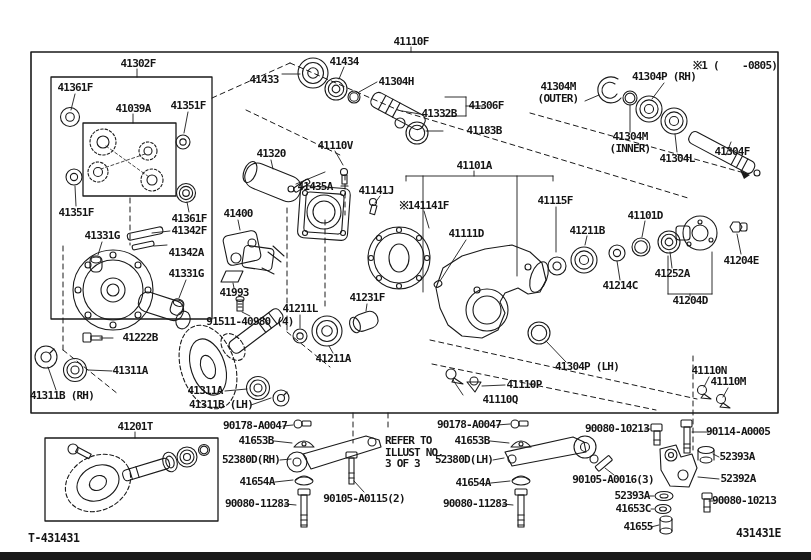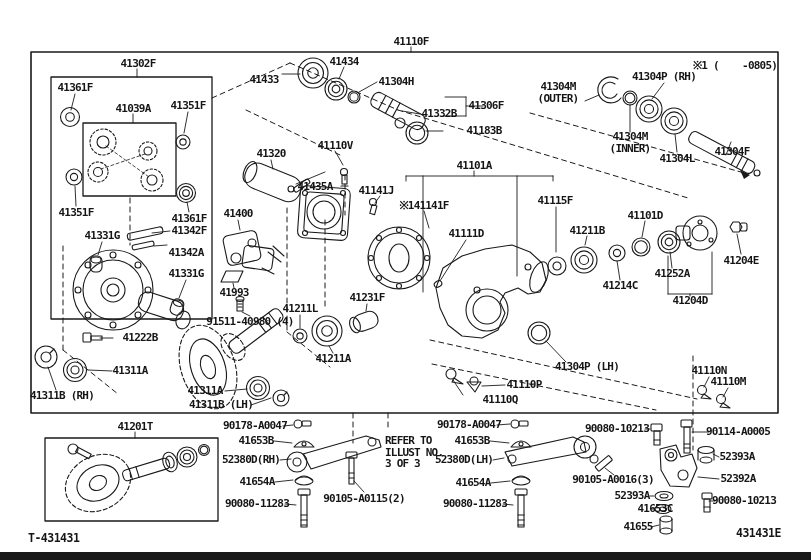--- a/index.html
+++ b/index.html
@@ -437,20 +437,20 @@
       <div class="lbl" style="left: 472px; top: 441px;">41653B</div>
       <div class="lbl" style="left: 464px; top: 460px;">52380D(LH)</div>
       <div class="lbl" style="left: 473px; top: 483px;">41654A</div>
       <div class="lbl" style="left: 475px; top: 504px;">90080-11283</div>
       <div class="lbl" style="left: 613px; top: 480px;">90105-A0016(3)</div>
       <div class="lbl" style="left: 617px; top: 429px;">90080-10213</div>
       <div class="lbl" style="left: 738px; top: 432px; text-align: center;">90114-A0005</div>
       <div class="lbl" style="left: 737px; top: 457px;">52393A</div>
       <div class="lbl" style="left: 694px; top: 479px; margin-left: 44px;">52392A</div>
       <div class="lbl" style="left: 632px; top: 496px;">52393A</div>
-      <div class="lbl" style="left: 633px; top: 509px; margin-left: 22px;">41653C</div>
+      <div class="lbl" style="left: 633px; top: 509px;">41653C</div>
       <div class="lbl" style="left: 744px; top: 501px;">90080-10213</div>
       <div class="lbl" style="left: 638px; top: 527px;">41655</div>
     </div>
 
 <div id="corner-left" class="corner">T-431431</div>
 <div id="corner-right" class="corner">431431E</div>
 </div>
 
 </body></html>

